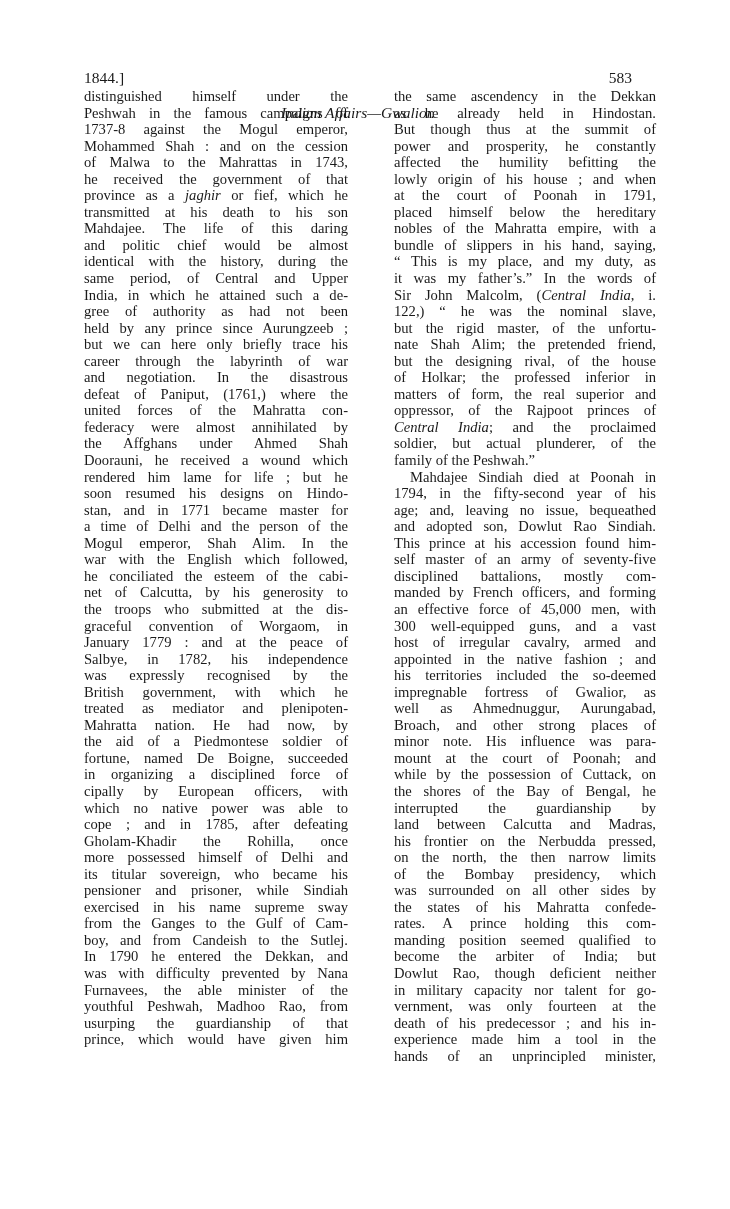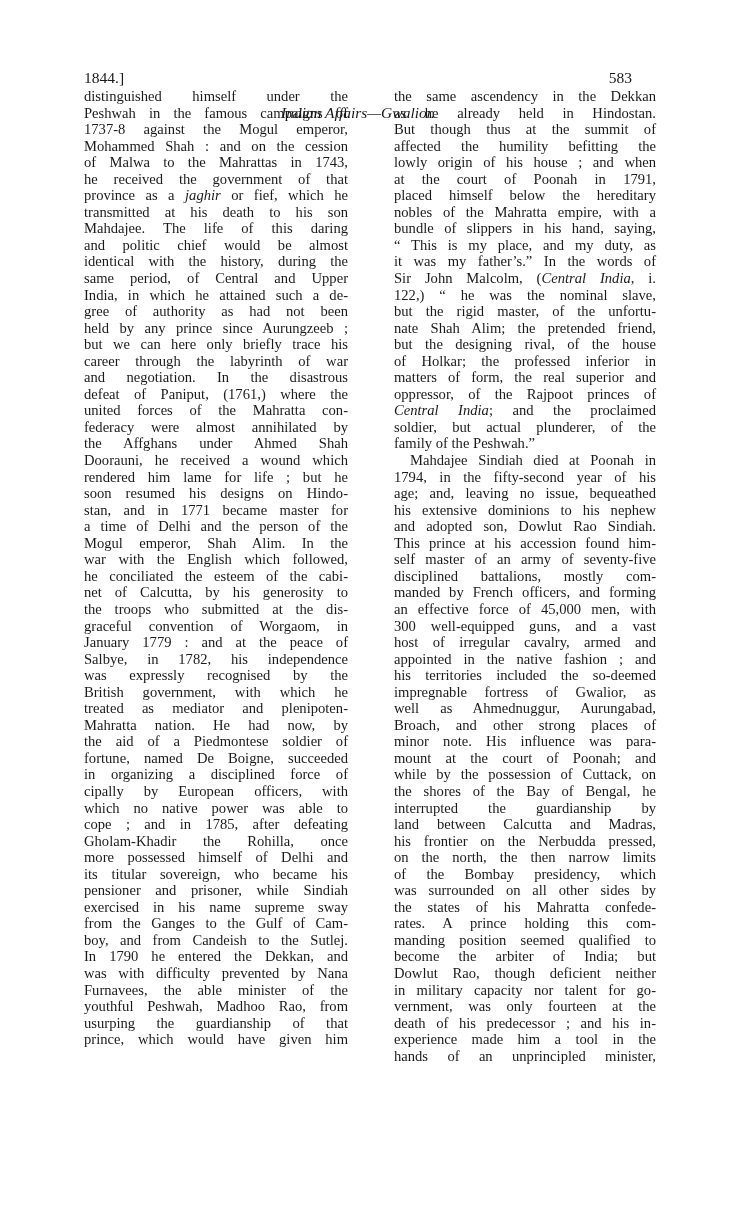--- a/index.html
+++ b/index.html
@@ -85,20 +85,21 @@
     <span class="line">was with difficulty prevented by Nana</span>
     <span class="line">Furnavees, the able minister of the</span>
     <span class="line">youthful Peshwah, Madhoo Rao, from</span>
     <span class="line">usurping the guardianship of that</span>
     <span class="line">prince, which would have given him</span>
   </div>
 <div class="col col-right" id="col-right">
     <span class="line">the same ascendency in the Dekkan</span>
     <span class="line">as he already held in Hindostan.</span>
     <span class="line">But though thus at the summit of</span>
+    <span class="line">power and prosperity, he constantly</span>
     <span class="line">affected the humility befitting the</span>
     <span class="line">lowly origin of his house ; and when</span>
     <span class="line">at the court of Poonah in 1791,</span>
     <span class="line">placed himself below the hereditary</span>
     <span class="line">nobles of the Mahratta empire, with a</span>
     <span class="line">bundle of slippers in his hand, saying,</span>
     <span class="line">“ This is my place, and my duty, as</span>
     <span class="line">it was my father’s.” In the words of</span>
     <span class="line">Sir John Malcolm, (<em>Central India</em>, i.</span>
     <span class="line">122,) “ he was the nominal slave,</span>
@@ -107,21 +108,20 @@
     <span class="line">but the designing rival, of the house</span>
     <span class="line">of Holkar; the professed inferior in</span>
     <span class="line">matters of form, the real superior and</span>
     <span class="line">oppressor, of the Rajpoot princes of</span>
     <span class="line"><em>Central India</em>; and the proclaimed</span>
     <span class="line">soldier, but actual plunderer, of the</span>
     <span class="line last">family of the Peshwah.”</span>
     <span class="line indent">Mahdajee Sindiah died at Poonah in</span>
     <span class="line">1794, in the fifty-second year of his</span>
     <span class="line">age; and, leaving no issue, bequeathed</span>
-    <span class="line">his extensive dominions to his nephew</span>
     <span class="line">and adopted son, Dowlut Rao Sindiah.</span>
     <span class="line">This prince at his accession found him-</span>
     <span class="line">self master of an army of seventy-five</span>
     <span class="line">disciplined battalions, mostly com-</span>
     <span class="line">manded by French officers, and forming</span>
     <span class="line">an effective force of 45,000 men, with</span>
     <span class="line">300 well-equipped guns, and a vast</span>
     <span class="line">host of irregular cavalry, armed and</span>
     <span class="line">appointed in the native fashion ; and</span>
     <span class="line">his territories included the so-deemed</span>

